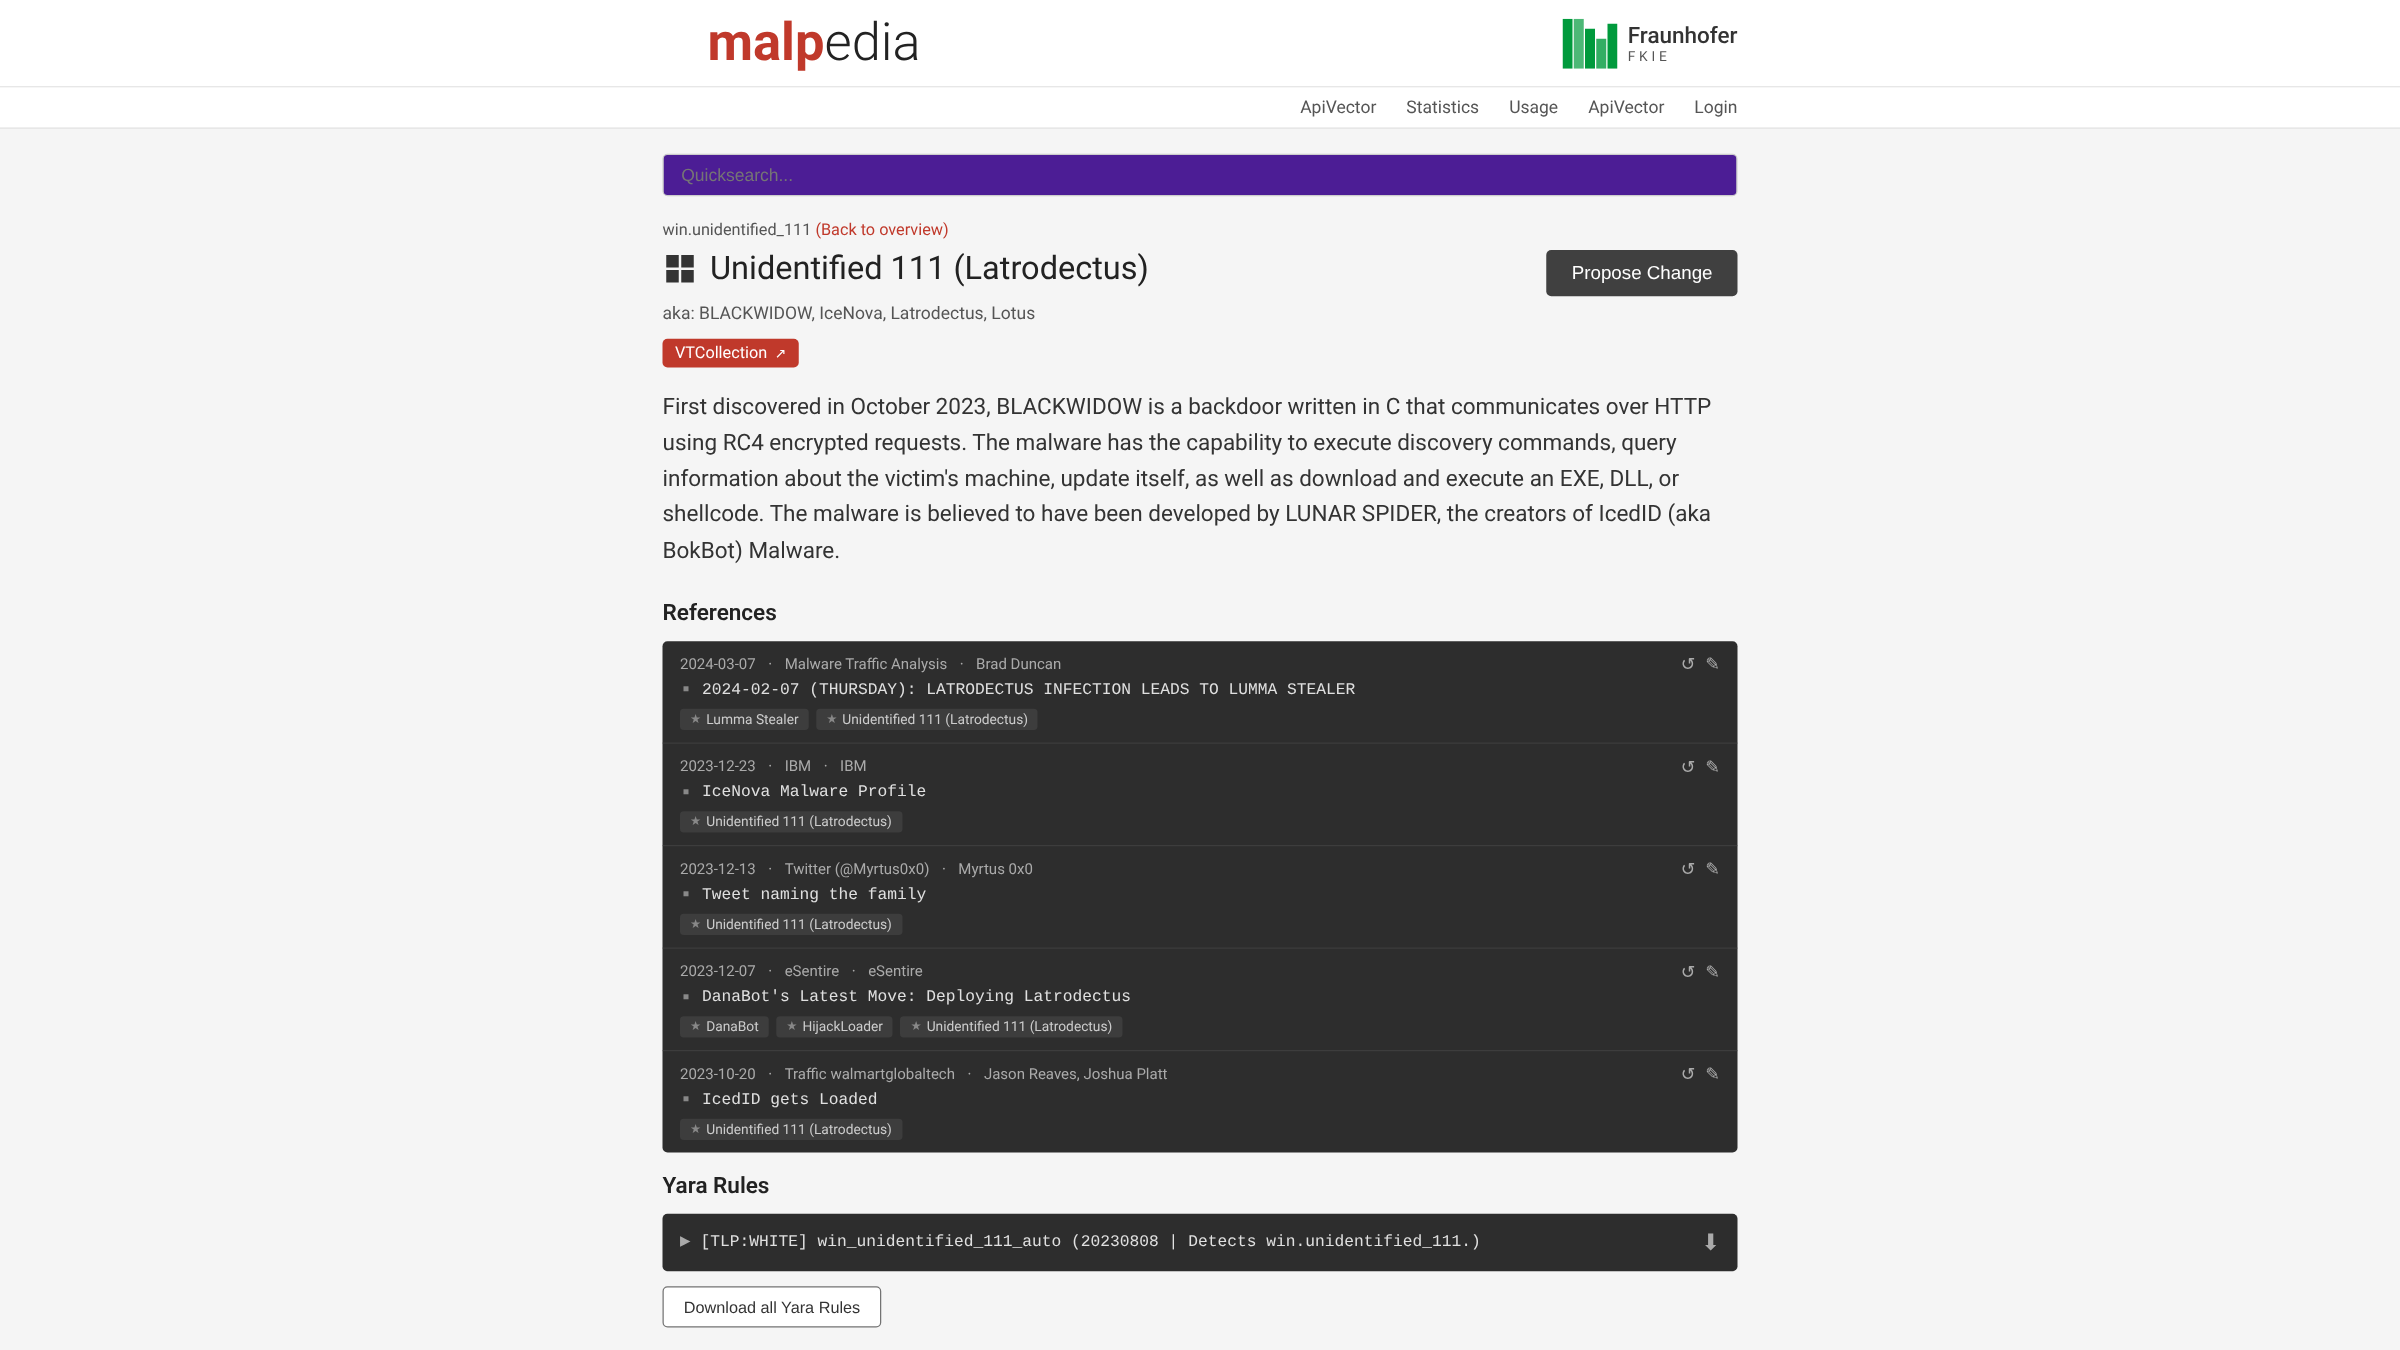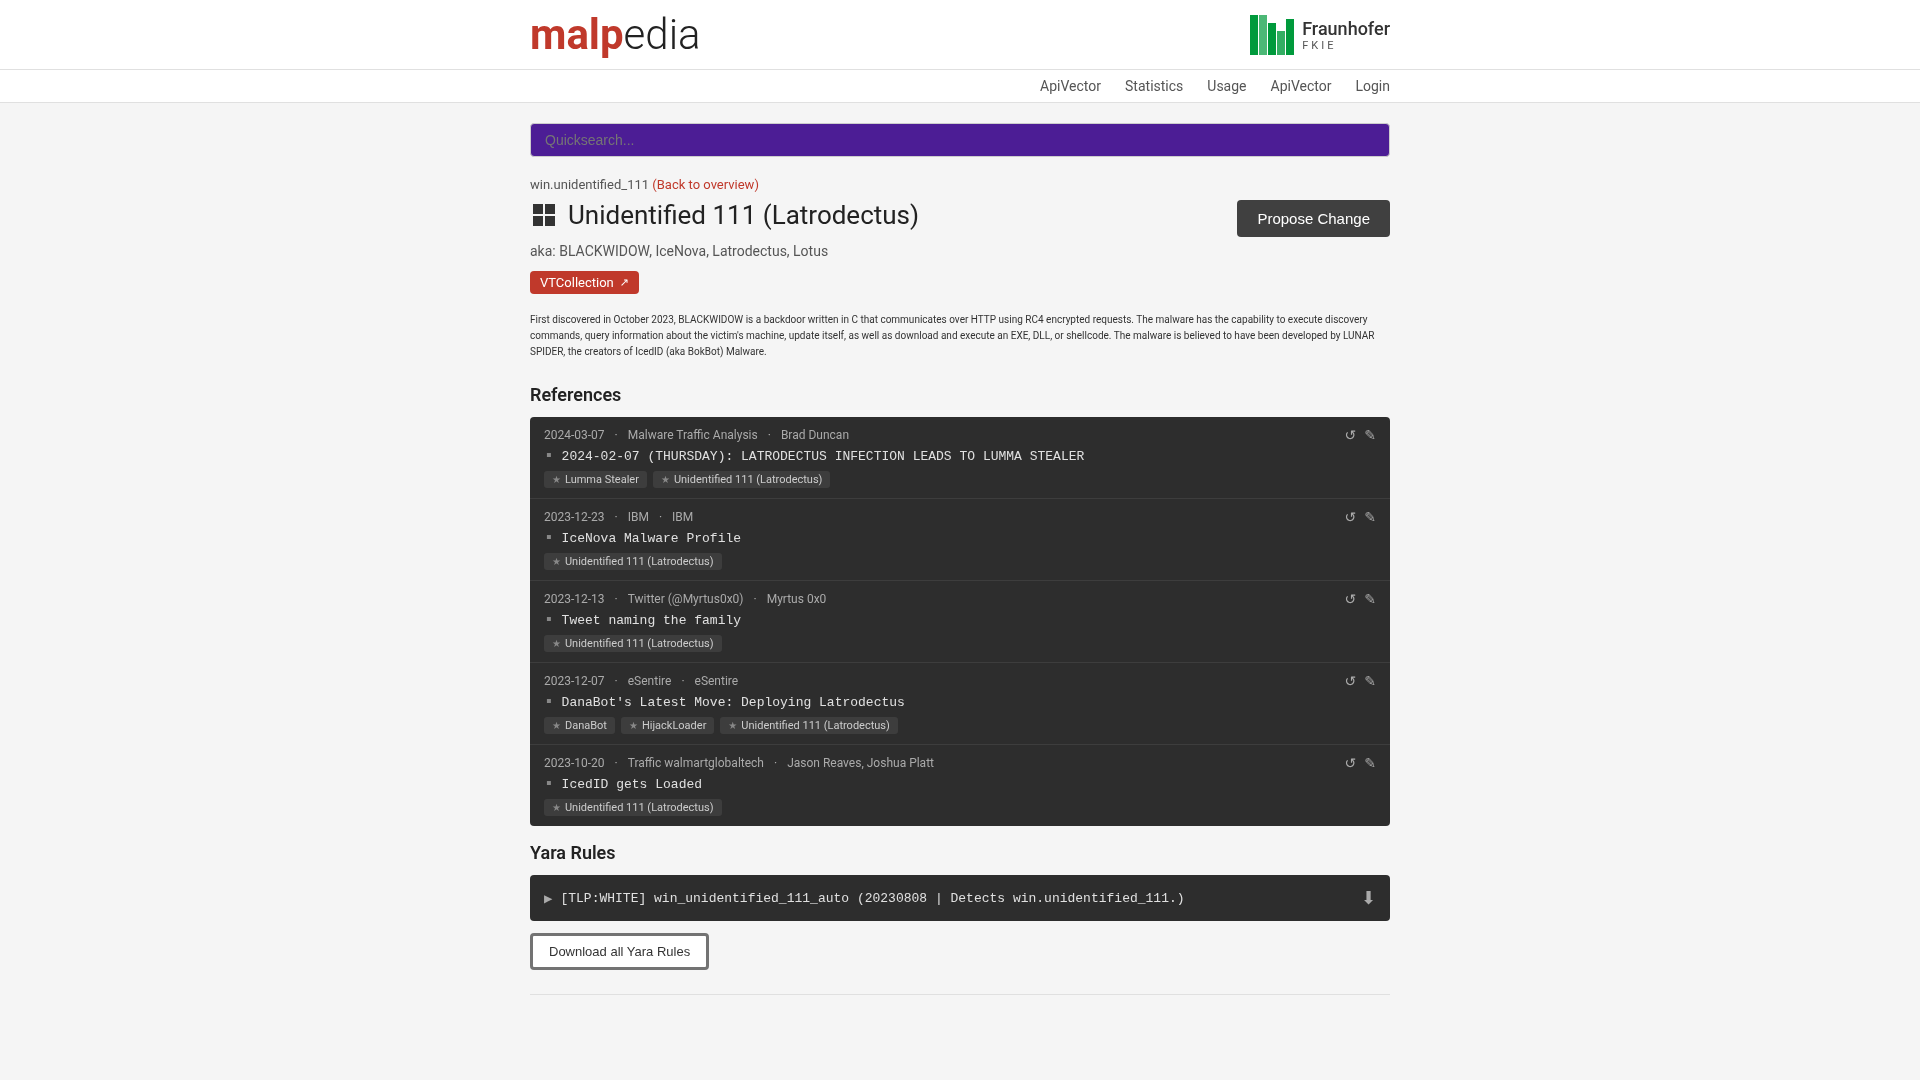--- a/index.html
+++ b/index.html
@@ -1,20 +1,20 @@
 <!DOCTYPE html>
 <html><head>
   <meta charset="utf-8">
   <style>
     * { box-sizing: border-box; margin: 0; padding: 0; }
     body { font-family: -apple-system, BlinkMacSystemFont, 'Segoe UI', Roboto, sans-serif; background: #f5f5f5; color: #333; font-size: 14px; }
     
     .header { background: #fff; border-bottom: 1px solid #e0e0e0; padding: 10px 0; }
     .header-inner { max-width: 900px; margin: 0 auto; display: flex; justify-content: space-between; align-items: center; padding: 0 20px; }
-    .logo-area { display: flex; flex-direction: column; }
+    .logo-area { display: flex; flex-direction: column; margin-left: 36px; }
     .logo-text { font-size: 42px; font-weight: 300; color: #222; }
     .logo-text span.red { color: #c0392b; font-weight: 700; }
     .fraunhofer-logo { display: flex; flex-direction: column; align-items: flex-end; }
     
     .nav { background: #fff; border-bottom: 1px solid #e0e0e0; }
     .nav-inner { max-width: 900px; margin: 0 auto; display: flex; justify-content: flex-end; padding: 8px 20px; gap: 24px; }
     .nav-item { color: #555; text-decoration: none; font-size: 14px; cursor: pointer; }
     
     .main { max-width: 900px; margin: 0 auto; padding: 20px; }
     
@@ -28,21 +28,21 @@
     .windows-icon { width: 28px; height: 28px; display: inline-flex; align-items: center; justify-content: center; }
     .windows-icon svg { width: 24px; height: 24px; }
     
     .propose-btn { background: #404040; color: #fff; border: none; padding: 10px 20px; border-radius: 4px; cursor: pointer; font-size: 15px; font-weight: 500; white-space: nowrap; }
     
     .aka { color: #555; font-size: 14px; margin-bottom: 12px; }
     
     .vtcollection-badge { display: inline-flex; align-items: center; gap: 6px; background: #c0392b; color: #fff; padding: 4px 10px; border-radius: 4px; font-size: 13px; cursor: pointer; margin-bottom: 18px; }
     .vtcollection-badge .ext-icon { font-size: 11px; }
     
-    .description { font-size: 10px; line-height: 1.6; color: #333; margin-bottom: 24px; }
+    .description { font-size: 18px; line-height: 1.6; color: #333; margin-bottom: 24px; }
     
     .section-title { font-size: 18px; font-weight: 600; color: #222; margin-bottom: 12px; }
     
     .references-list { background: #2d2d2d; border-radius: 4px; overflow: hidden; margin-bottom: 16px; }
     .ref-item { border-bottom: 1px solid #3d3d3d; padding: 10px 14px; }
     .ref-item:last-child { border-bottom: none; }
     .ref-meta { font-size: 12px; color: #aaa; display: flex; justify-content: space-between; align-items: center; margin-bottom: 4px; }
     .ref-meta-left { display: flex; align-items: center; gap: 6px; }
     .ref-meta-right { display: flex; gap: 8px; }
     .ref-icon-btn { color: #aaa; cursor: pointer; font-size: 14px; background: none; border: none; }
@@ -50,21 +50,21 @@
     .ref-title .doc-icon { color: #888; font-size: 16px; }
     .ref-tags { display: flex; flex-wrap: wrap; gap: 6px; }
     .ref-tag { display: inline-flex; align-items: center; gap: 4px; background: #3d3d3d; color: #ccc; padding: 2px 8px; border-radius: 3px; font-size: 11px; cursor: pointer; }
     .tag-star { color: #888; font-size: 10px; }
     
     .yara-section { margin-bottom: 24px; }
     .yara-row { background: #2d2d2d; border-radius: 4px; padding: 12px 14px; display: flex; justify-content: space-between; align-items: center; margin-bottom: 12px; }
     .yara-text { font-family: 'Courier New', monospace; color: #e0e0e0; font-size: 13px; display: flex; align-items: center; gap: 8px; }
     .yara-play { color: #aaa; font-size: 14px; cursor: pointer; }
     .yara-download { color: #aaa; font-size: 18px; cursor: pointer; background: none; border: none; }
-    .download-all-btn { background: #fff; border: 3px solid #737373; padding: 8px 16px; border-radius: 4px; font-size: 13px; color: #333; cursor: pointer; }
+    .download-all-btn { background: #fff; border: 1px solid #737373; padding: 8px 16px; border-radius: 4px; font-size: 13px; color: #333; cursor: pointer; }
     
     .divider { border: none; border-top: 1px solid #e0e0e0; margin: 16px 0; }
     
     .dot-sep { margin: 0 4px; }
   </style>
 </head>
 <body>
 
 <div class="header">
   <div class="header-inner">

